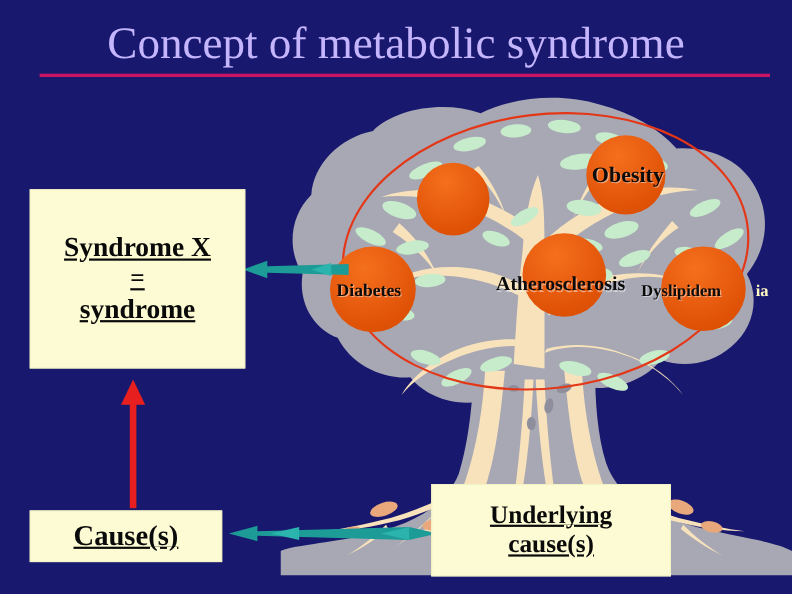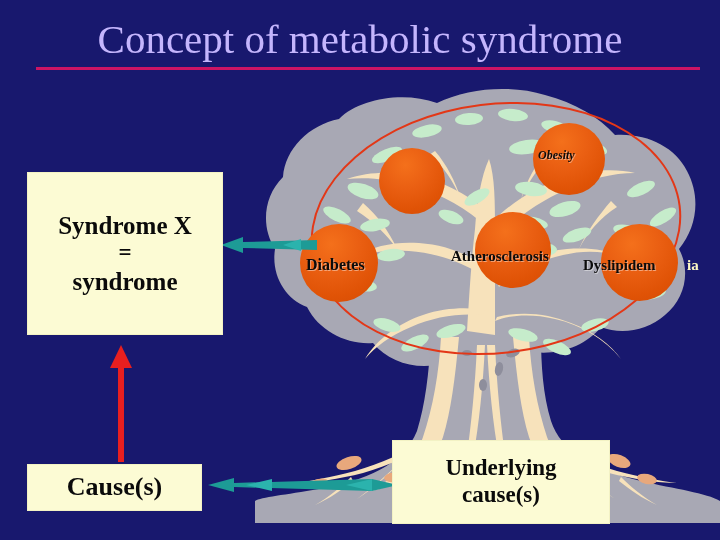--- a/index.html
+++ b/index.html
@@ -84,20 +84,21 @@
     border: 1px solid #f3f2c4;
     color: #0a0a0a;
     font-weight: bold;
     text-align: center;
     box-sizing: border-box;
     display: flex;
     flex-direction: column;
     align-items: center;
     justify-content: center;
     line-height: 1.16;
+    text-decoration: underline;
   }
   #box-syndrome {
     left: 27px;  top: 172px;
     width: 196px; height: 163px;
     font-size: 25px;
   }
   #box-syndrome .eq { font-size: 23px; }
   #box-cause {
     left: 27px;  top: 464px;
     width: 175px; height: 47px;
@@ -246,23 +247,23 @@
   </div>
 
   <div id="ellipse"></div>
 
   <div class="fruit" style="left:379px; top:148px; width:66px; height:66px;"></div>
   <div class="fruit" style="left:533px; top:123px; width:72px; height:72px;"></div>
   <div class="fruit" style="left:300px; top:224px; width:78px; height:78px;"></div>
   <div class="fruit" style="left:475px; top:212px; width:76px; height:76px;"></div>
   <div class="fruit" style="left:601px; top:224px; width:77px; height:77px;"></div>
 
-  <div class="fruit-label" style="left:538px; top:148px; font-size:12px;font-style:italic;">Obesity</div>
+  <div class="fruit-label" style="left:538px; top:148px; font-size:20px;">Obesity</div>
   <div class="fruit-label" style="left:306px; top:256px; font-size:16px;">Diabetes</div>
-  <div class="fruit-label" style="left:451px; top:248px; font-size:15px;">Atherosclerosis</div>
+  <div class="fruit-label" style="left:451px; top:248px; font-size:18px;">Atherosclerosis</div>
   <div class="fruit-label" style="left:583px; top:257px; font-size:15px;font-family:Liberation Serif, serif;">Dyslipidem</div>
   <div class="fruit-label" style="left:687px; top:257px; font-size:15px; color:#fef9c3; text-shadow:none;">ia</div>
 
   <svg class="arrow-svg" style="left:221px; top:232px;" width="96" height="26" viewBox="0 0 96 26">
     <polygon points="0,13 22,5 22,10 96,8 96,18 22,16 22,21" fill="#1d9b96"></polygon>
     <polygon points="62,13 80,7 80,19" fill="#2bb3ad"></polygon>
   </svg>
 
   <svg class="arrow-svg" style="left:208px; top:474px;" width="190" height="22" viewBox="0 0 190 22">
     <polygon points="0,11 26,4 26,9 164,5 190,11 164,17 26,13 26,18" fill="#1d9b96"></polygon>

